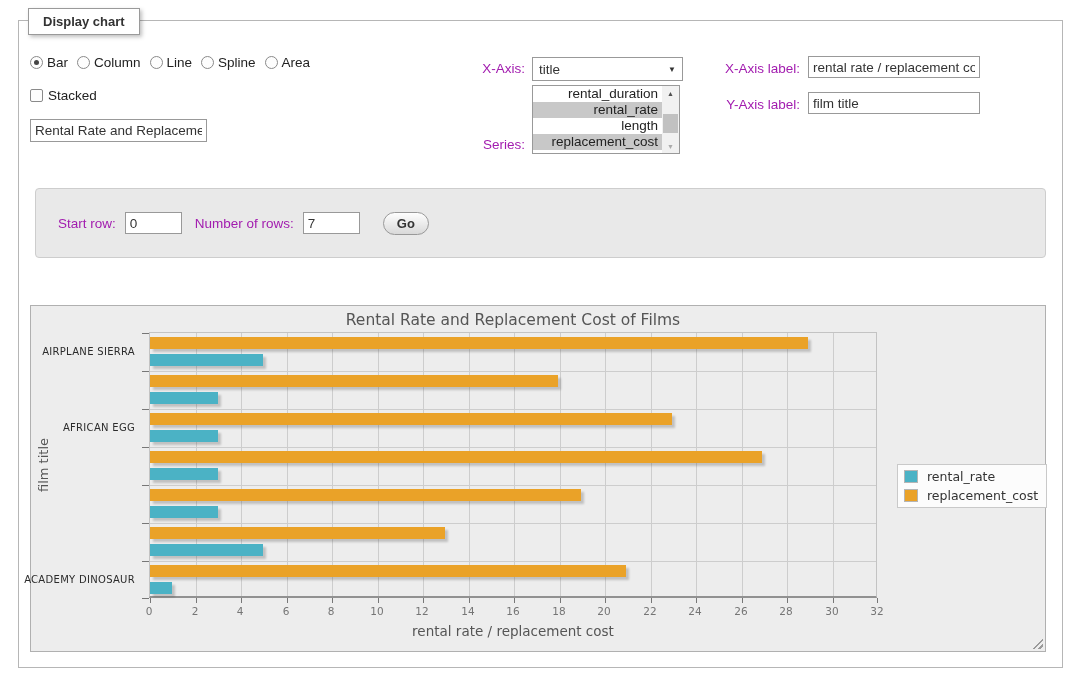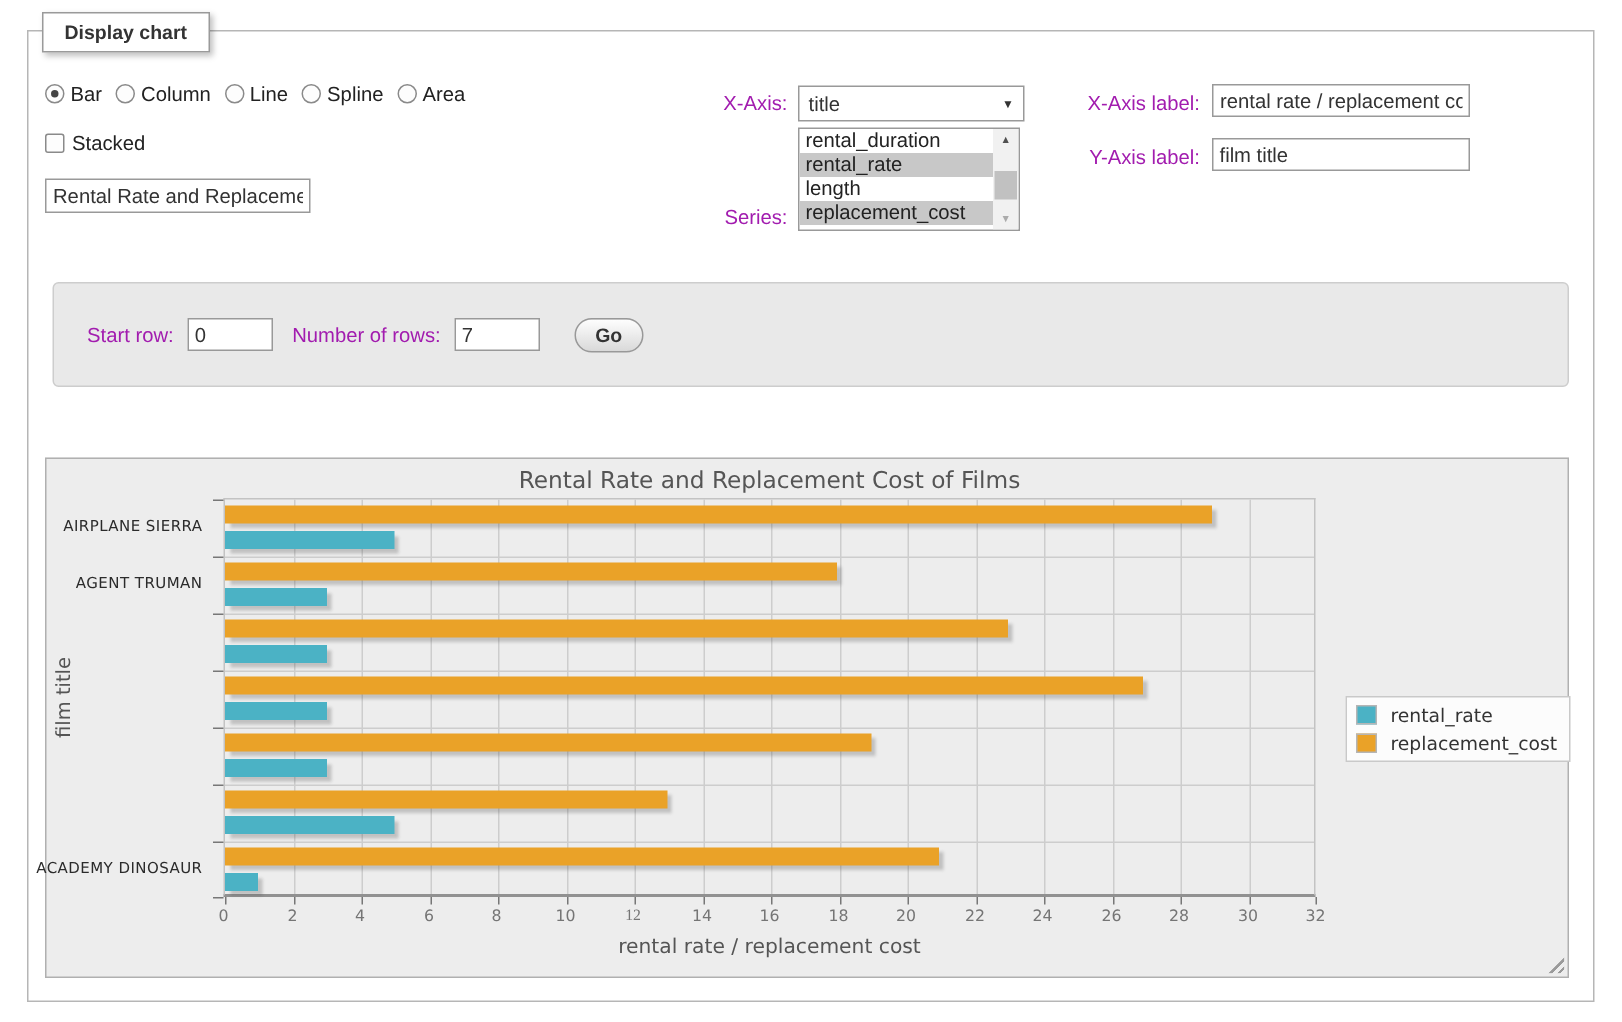--- a/index.html
+++ b/index.html
@@ -22,21 +22,21 @@
 
   input.txt { border:1px solid #999; background:#fff; font-family:"Liberation Sans",sans-serif; font-size:13.5px; color:#333; padding:0 4px; height:22px; }
   #title-input { left:30px; top:119px; width:177px; height:23px; }
 
   
   #lab-xaxis { left:452px; top:61px; width:73px; text-align:right; }
   .select { left:532px; top:57px; width:151px; height:24px; border:1px solid #999; background:#fff; font-size:13.5px; color:#333; display:flex; align-items:center; padding:0 6px; justify-content:space-between; }
   .select-arrow { font-size:8px; color:#333; }
   #series-lab { left:452px; top:137px; width:73px; text-align:right; }
   .listbox { left:532px; top:85px; width:148px; height:69px; border:1px solid #999; background:#fff; overflow:hidden; }
-  .opt { font-size:13.5px; color:#222; height:16px; line-height:16px; padding:0 4px; white-space:nowrap; width:129px; overflow:hidden; }
+  .opt { font-size:13.5px; color:#222; height:16px; line-height:16px; padding:0 4px; white-space:nowrap; width:129px; overflow:hidden;text-align:right; }
   .opt.sel { background:#c8c8c8; }
   .sb { position:absolute; right:0; top:0; width:17px; height:67px; background:#f1f1f1; }
   .sb-btn { height:14px; display:flex; align-items:center; justify-content:center; font-size:7px; color:#505050; }
   .sb-btn.dis { color:#ababab; }
   .sb-thumb { position:absolute; left:1px; top:28px; width:15px; height:19px; background:#c1c1c1; }
 
   #lab-xlabel { left:710px; top:61px; width:90px; text-align:right; }
   #inp-xlabel { left:808px; top:56px; width:172px; }
   #lab-ylabel { left:710px; top:97px; width:90px; text-align:right; }
   #inp-ylabel { left:808px; top:92px; width:172px; }
@@ -134,21 +134,21 @@
   <span class="flabel" style="margin-left:4px;">Number of rows:</span>
   <input class="txt" style="width: 57px;" value="7">
   <button class="go-btn">Go</button>
 </div>
 
 <div class="abs chartbox">
   <div class="chart-title">Rental Rate and Replacement Cost of Films</div>
   <div class="yaxis-title">film title</div>
   <div class="ylabels" id="ylabels">
       <div class="ylab" style="top: 0px;">AIRPLANE SIERRA</div>
-      <div class="ylab" style="top: 38px;">AGENT TRUMAN</div>
+      <div class="ylab" style="top: 76px;">AFRICAN EGG</div>
       <div class="ylab" style="top: 228px;">ACADEMY DINOSAUR</div>
     </div>
   <div class="plot" id="plot">
       <div class="btick" style="left: 0px;"></div>
       <div class="vgrid" style="left: 46px;"></div>
       <div class="btick" style="left: 46px;"></div>
       <div class="vgrid" style="left: 91px;"></div>
       <div class="btick" style="left: 91px;"></div>
       <div class="vgrid" style="left: 137px;"></div>
       <div class="btick" style="left: 137px;"></div>
@@ -220,21 +220,21 @@
         <div class="bar" style="width: 3.09375%; background: rgb(75, 178, 197);"></div>
       </div>
     </div>
   <div class="xticks" id="xticks">
       <div class="xtick-lab" style="left: 0px;">0</div>
       <div class="xtick-lab" style="left: 46px;">2</div>
       <div class="xtick-lab" style="left: 91px;">4</div>
       <div class="xtick-lab" style="left: 137px;">6</div>
       <div class="xtick-lab" style="left: 182px;">8</div>
       <div class="xtick-lab" style="left: 228px;">10</div>
-      <div class="xtick-lab" style="left: 273px; font-family: Liberation Serif, serif;">12</div>
+      <div class="xtick-lab" style="left: 273px;">12</div>
       <div class="xtick-lab" style="left: 319px;">14</div>
       <div class="xtick-lab" style="left: 364px;">16</div>
       <div class="xtick-lab" style="left: 410px;">18</div>
       <div class="xtick-lab" style="left: 455px;">20</div>
       <div class="xtick-lab" style="left: 501px;">22</div>
       <div class="xtick-lab" style="left: 546px;">24</div>
       <div class="xtick-lab" style="left: 592px;">26</div>
       <div class="xtick-lab" style="left: 637px;">28</div>
       <div class="xtick-lab" style="left: 683px;">30</div>
       <div class="xtick-lab" style="left: 728px;">32</div>

